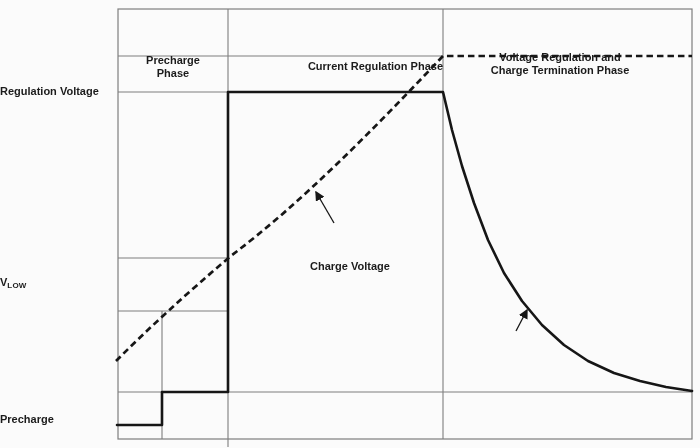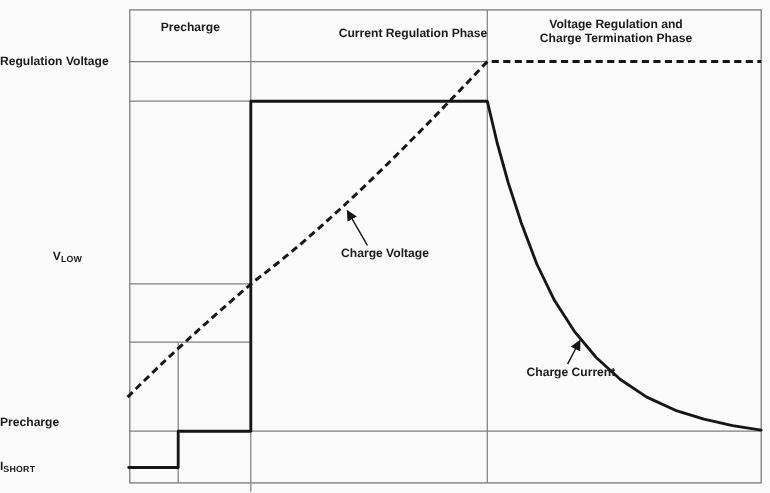--- a/index.html
+++ b/index.html
@@ -15,20 +15,21 @@
     overflow: hidden;
   }
   #plot-svg { position: absolute; left: 0; top: 0; }
   .lbl {
     position: absolute;
     font-weight: 700;
     color: #1b1b1b;
     font-size: 11px;
     line-height: 13px;
     white-space: nowrap;
+    margin-top: 35px;
   }
   .lbl.right { }
   .lbl.center { text-align: center; white-space: normal; }
   sub.sx {
     font-size: 8px;
     font-weight: 700;
     vertical-align: baseline;
     position: relative;
     top: 2px;
     letter-spacing: 0.2px;
@@ -63,36 +64,36 @@
              L542,325 L564,345 L588,361 L614,373 L640,381 L666,387 L692,391" fill="none" stroke="#161616" stroke-width="2.6" stroke-linejoin="round" stroke-linecap="round"></path>
 
     <path d="M116,361 C150,327 186,294 232,255 C300,204 372,131 443,56 H692" fill="none" stroke="#161616" stroke-width="2.7" stroke-dasharray="6.5,4" stroke-linecap="butt"></path>
 
     <line x1="334" y1="223" x2="316" y2="192" stroke="#161616" stroke-width="1.3" marker-end="url(#ah)"></line>
     <line x1="516" y1="331" x2="527" y2="310" stroke="#161616" stroke-width="1.3" marker-end="url(#ah)"></line>
   </svg>
 
   <div class="lbl center" style="left:118px; top:19px; width:110px;">
     <div>Precharge</div>
+    <div>Phase</div>
   </div>
   <div class="lbl center" style="left:228px; top:25px; width:215px;text-align:right;">
     <div>Current Regulation Phase</div>
   </div>
   <div class="lbl center" style="left:443px; top:16px; width:234px;">
     <div>Voltage Regulation and</div>
     <div>Charge Termination Phase</div>
   </div>
 
   <div class="lbl right" style="left:0; top:50px; width:112px;">Regulation Voltage</div>
 
-  <div class="lbl right" style="left:0; top:227px; width:97px;padding-left:48px;"><span>V</span><sub class="sx">LOW</sub></div>
+  <div class="lbl right" style="left:0; top:241px; width:97px;"><span>V</span><sub class="sx">LOW</sub></div>
 
 
   <div class="lbl right" style="left:0; top:378px; width:104px;">
     <div>Precharge</div>
   </div>
 
   <div class="lbl center" style="left:294px; top:225px; width:112px;">Charge Voltage</div>
 
   <div class="lbl right" style="left:0; top:418px; width:99px;"><span>I</span><sub class="sx">SHORT</sub></div>
-  <div class="lbl center" style="left:461px; top:333px; width:116px;">Charge Current</div>
 
 </div>
 
 </body></html>

